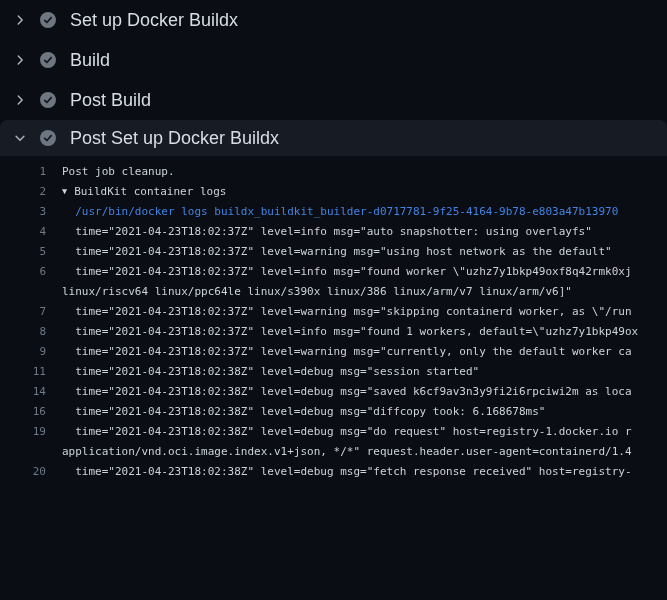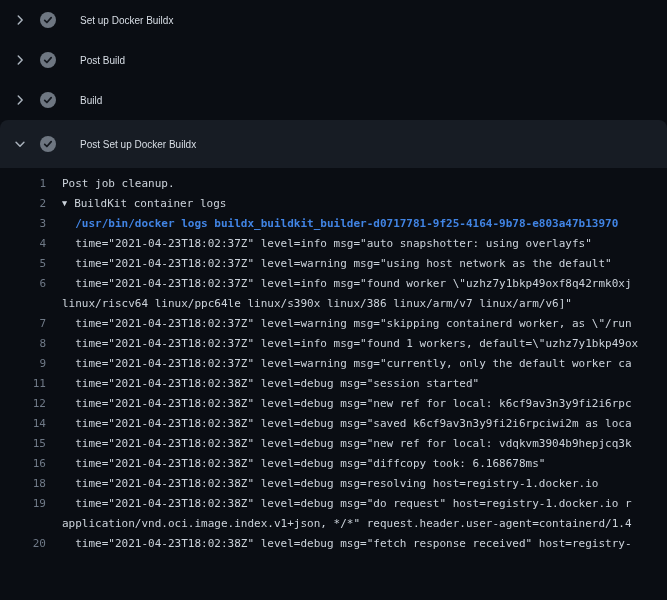--- a/index.html
+++ b/index.html
@@ -24,35 +24,35 @@
   
   .steps{width:100%;}
   .step{
     display:flex;align-items:center;
     height:40px;padding:0 10px;
     cursor:pointer;
   }
   .step.expanded{
     background:var(--band-bg);
     border-radius:8px 8px 0 0;
-    height:48px;
+    height:36px;
   }
   .chev{
     width:16px;height:16px;margin-left:2px;
     display:flex;align-items:center;justify-content:center;
     flex:0 0 16px;
   }
   .status{
     width:16px;height:16px;margin-left:12px;
     display:flex;align-items:center;justify-content:center;
     flex:0 0 16px;
   }
   .slabel{
-    margin-left:24px;
-    font-size:10px;
+    margin-left:14px;
+    font-size:18px;
     color:var(--step-label);
   }
 
   
   .log{
     padding-top:6px;
     font-family:"DejaVu Sans Mono", monospace;
     font-size:11px;
   }
   .lrow{
@@ -68,21 +68,21 @@
     user-select:none;
   }
   .ltext{
     flex:1;
     white-space:pre;
     overflow:hidden;
     color:var(--log-text);
   }
   .ltext.cmd{
     color:var(--command-blue);
-    font-weight:bold;
+    font-weight:normal;
   }
   .gmark{
     display:inline-block;
     font-size:8.5px;
     margin-right:7px;
     color:var(--log-text);
     transform:translateY(-1px);
     cursor:pointer;
   }
 </style>
@@ -110,35 +110,35 @@
           <svg width="14" height="14" viewBox="0 0 16 16" fill="none">
             <path d="M6 3.5L10.5 8L6 12.5" stroke="var(--chevron)" stroke-width="1.7" stroke-linecap="round" stroke-linejoin="round"></path>
           </svg>
         </span>
         <span class="status">
           <svg width="16" height="16" viewBox="0 0 16 16">
             <circle cx="8" cy="8" r="8" fill="var(--status-circle)"></circle>
             <path d="M4.7 8.4l2.2 2.1 4.3-4.9" stroke="var(--check-mark)" stroke-width="1.7" fill="none" stroke-linecap="round" stroke-linejoin="round"></path>
           </svg>
         </span>
+        <span class="slabel">Build</span>
+      </div>
+      <div class="step">
+        <span class="chev">
+          <svg width="14" height="14" viewBox="0 0 16 16" fill="none">
+            <path d="M6 3.5L10.5 8L6 12.5" stroke="var(--chevron)" stroke-width="1.7" stroke-linecap="round" stroke-linejoin="round"></path>
+          </svg>
+        </span>
+        <span class="status">
+          <svg width="16" height="16" viewBox="0 0 16 16">
+            <circle cx="8" cy="8" r="8" fill="var(--status-circle)"></circle>
+            <path d="M4.7 8.4l2.2 2.1 4.3-4.9" stroke="var(--check-mark)" stroke-width="1.7" fill="none" stroke-linecap="round" stroke-linejoin="round"></path>
+          </svg>
+        </span>
         <span class="slabel">Post Build</span>
-      </div>
-      <div class="step">
-        <span class="chev">
-          <svg width="14" height="14" viewBox="0 0 16 16" fill="none">
-            <path d="M6 3.5L10.5 8L6 12.5" stroke="var(--chevron)" stroke-width="1.7" stroke-linecap="round" stroke-linejoin="round"></path>
-          </svg>
-        </span>
-        <span class="status">
-          <svg width="16" height="16" viewBox="0 0 16 16">
-            <circle cx="8" cy="8" r="8" fill="var(--status-circle)"></circle>
-            <path d="M4.7 8.4l2.2 2.1 4.3-4.9" stroke="var(--check-mark)" stroke-width="1.7" fill="none" stroke-linecap="round" stroke-linejoin="round"></path>
-          </svg>
-        </span>
-        <span class="slabel">Build</span>
       </div>
       <div class="step expanded">
         <span class="chev">
           <svg width="14" height="14" viewBox="0 0 16 16" fill="none">
             <path d="M3.5 6L8 10.5L12.5 6" stroke="var(--chevron)" stroke-width="1.7" stroke-linecap="round" stroke-linejoin="round"></path>
           </svg>
         </span>
         <span class="status">
           <svg width="16" height="16" viewBox="0 0 16 16">
             <circle cx="8" cy="8" r="8" fill="var(--status-circle)"></circle>
@@ -187,40 +187,28 @@
       </div>
       <div class="lrow">
         <span class="lnum">9</span>
         <span class="ltext">  time="2021-04-23T18:02:37Z" level=warning msg="currently, only the default worker ca</span>
       </div>
       <div class="lrow">
         <span class="lnum">11</span>
         <span class="ltext">  time="2021-04-23T18:02:38Z" level=debug msg="session started"</span>
       </div>
       <div class="lrow">
-        <span class="lnum">12</span>
-        <span class="ltext">  time="2021-04-23T18:02:38Z" level=debug msg="new ref for local: k6cf9av3n3y9fi2i6rpc</span>
-      </div>
-      <div class="lrow">
         <span class="lnum">14</span>
         <span class="ltext">  time="2021-04-23T18:02:38Z" level=debug msg="saved k6cf9av3n3y9fi2i6rpciwi2m as loca</span>
       </div>
       <div class="lrow">
-        <span class="lnum">15</span>
-        <span class="ltext">  time="2021-04-23T18:02:38Z" level=debug msg="new ref for local: vdqkvm3904b9hepjcq3k</span>
-      </div>
-      <div class="lrow">
         <span class="lnum">16</span>
         <span class="ltext">  time="2021-04-23T18:02:38Z" level=debug msg="diffcopy took: 6.168678ms"</span>
       </div>
       <div class="lrow">
-        <span class="lnum">18</span>
-        <span class="ltext">  time="2021-04-23T18:02:38Z" level=debug msg=resolving host=registry-1.docker.io</span>
-      </div>
-      <div class="lrow">
         <span class="lnum">19</span>
         <span class="ltext">  time="2021-04-23T18:02:38Z" level=debug msg="do request" host=registry-1.docker.io r</span>
       </div>
       <div class="lrow">
         <span class="lnum"></span>
         <span class="ltext">application/vnd.oci.image.index.v1+json, */*" request.header.user-agent=containerd/1.4</span>
       </div>
       <div class="lrow">
         <span class="lnum">20</span>
         <span class="ltext">  time="2021-04-23T18:02:38Z" level=debug msg="fetch response received" host=registry-</span>

